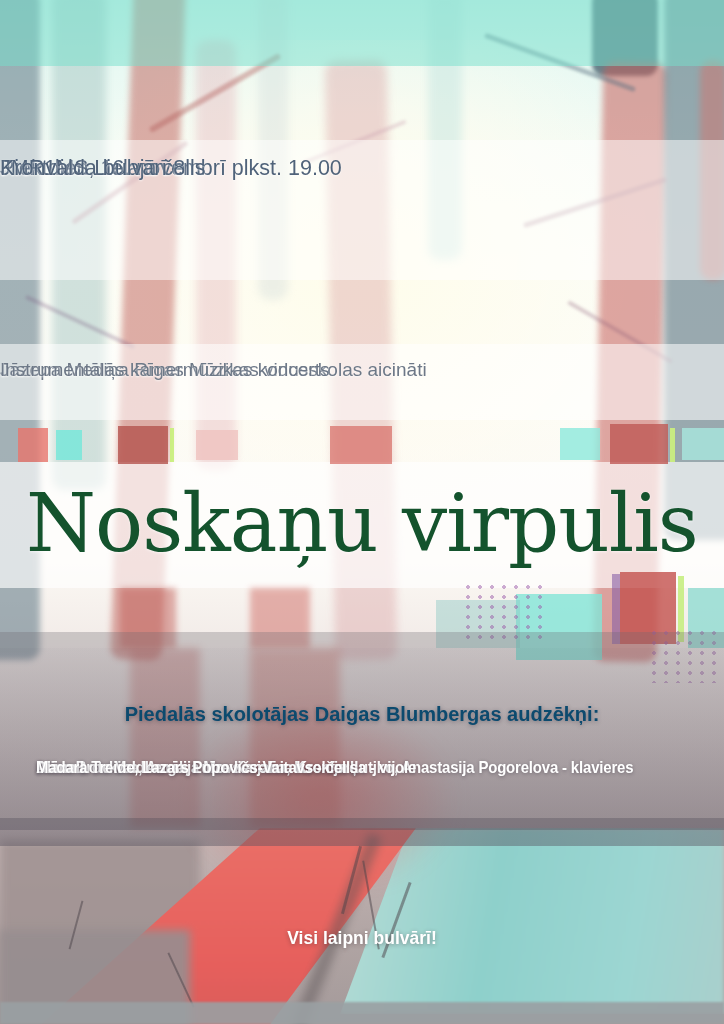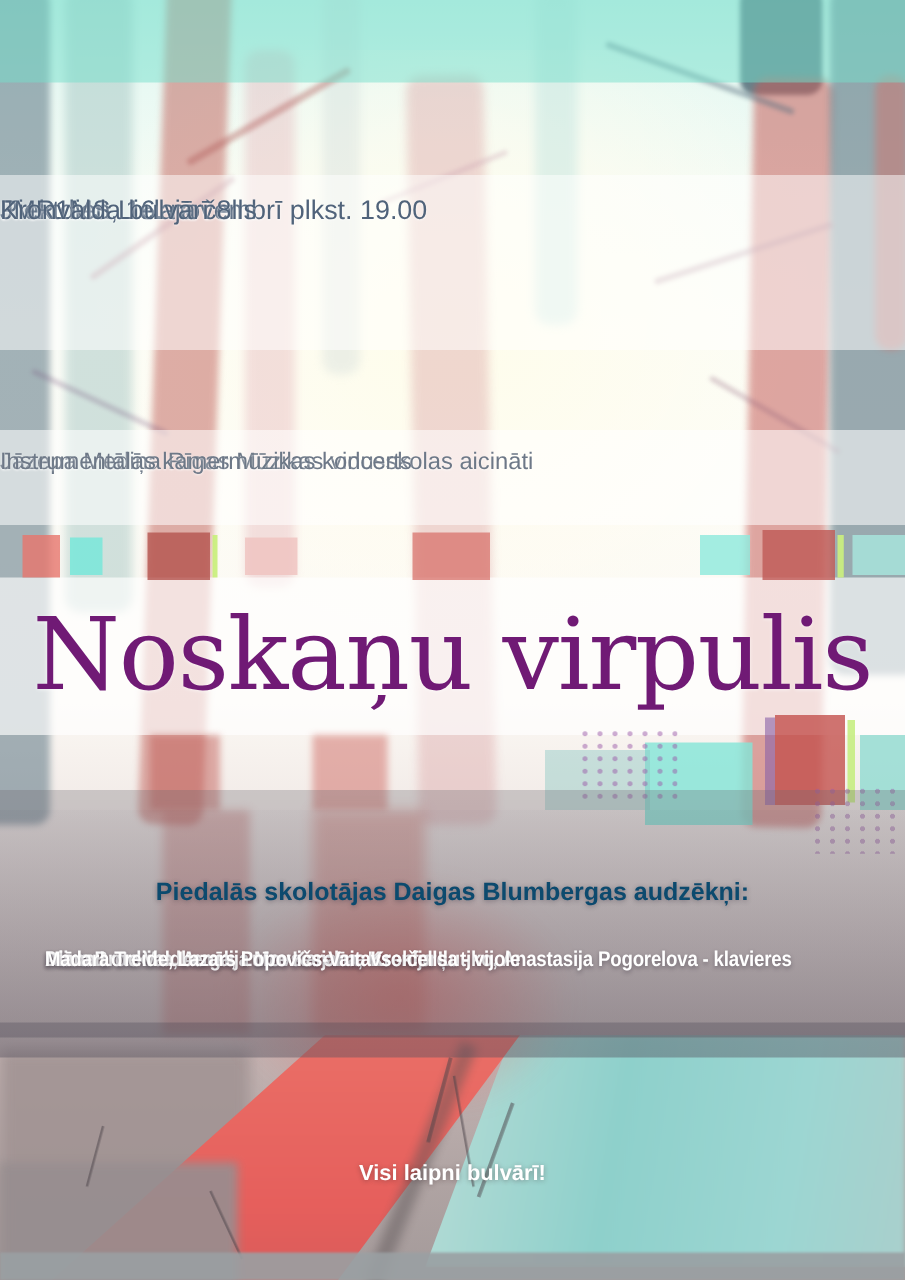--- a/index.html
+++ b/index.html
@@ -102,21 +102,21 @@
   .tw3{left:395px;top:880px;width:3px;height:80px;transform:rotate(20deg);}
   .tw4{left:180px;top:950px;width:2px;height:60px;transform:rotate(-25deg);}
   .tw5{left:75px;top:900px;width:2px;height:50px;transform:rotate(15deg);}
 
   
   .txt{z-index:10;left:0;width:724px;text-align:center;}
   .info{top:148px;color:#50637a;font-size:21.5px;line-height:41px;
     text-shadow:0 1px 2px rgba(255,255,255,.7);}
   .org{top:355px;color:#6d7887;font-size:19px;line-height:30px;
     text-shadow:0 1px 2px rgba(255,255,255,.7);}
-  .title{top:468px;color:#701a75;font-family:"DejaVu Serif",serif;
+  .title{top:468px;color:#14532d;font-family:"DejaVu Serif",serif;
     font-size:80px;line-height:112px;letter-spacing:-1px;
     text-shadow:0 1px 3px rgba(255,255,255,.6);}
   .phead{top:703px;color:#0c4a6e;font-size:20px;font-weight:bold;
     text-shadow:0 1px 4px rgba(50,45,58,.45);}
   .plines{top:752px;left:36px;width:820px;text-align:left;color:#ffffff;
     font-size:17px;font-weight:bold;line-height:31.5px;letter-spacing:-.2px;
     transform:scaleX(.88);transform-origin:left top;
     text-shadow:0 1px 4px rgba(50,45,58,.45);}
   .footer{top:928px;color:#ffffff;font-size:17.5px;font-weight:bold;
     text-shadow:0 1px 4px rgba(60,40,45,.4);}

